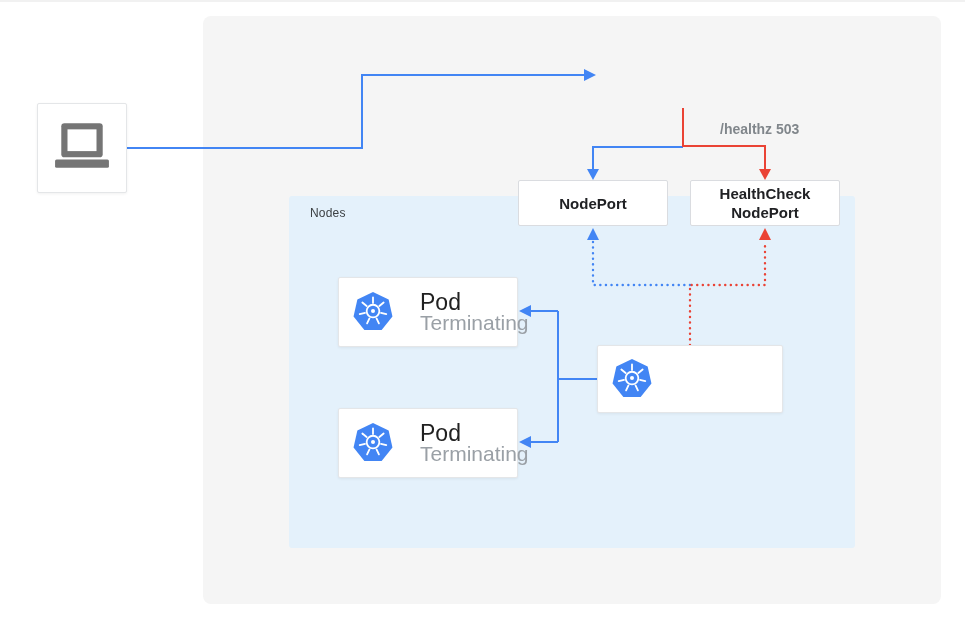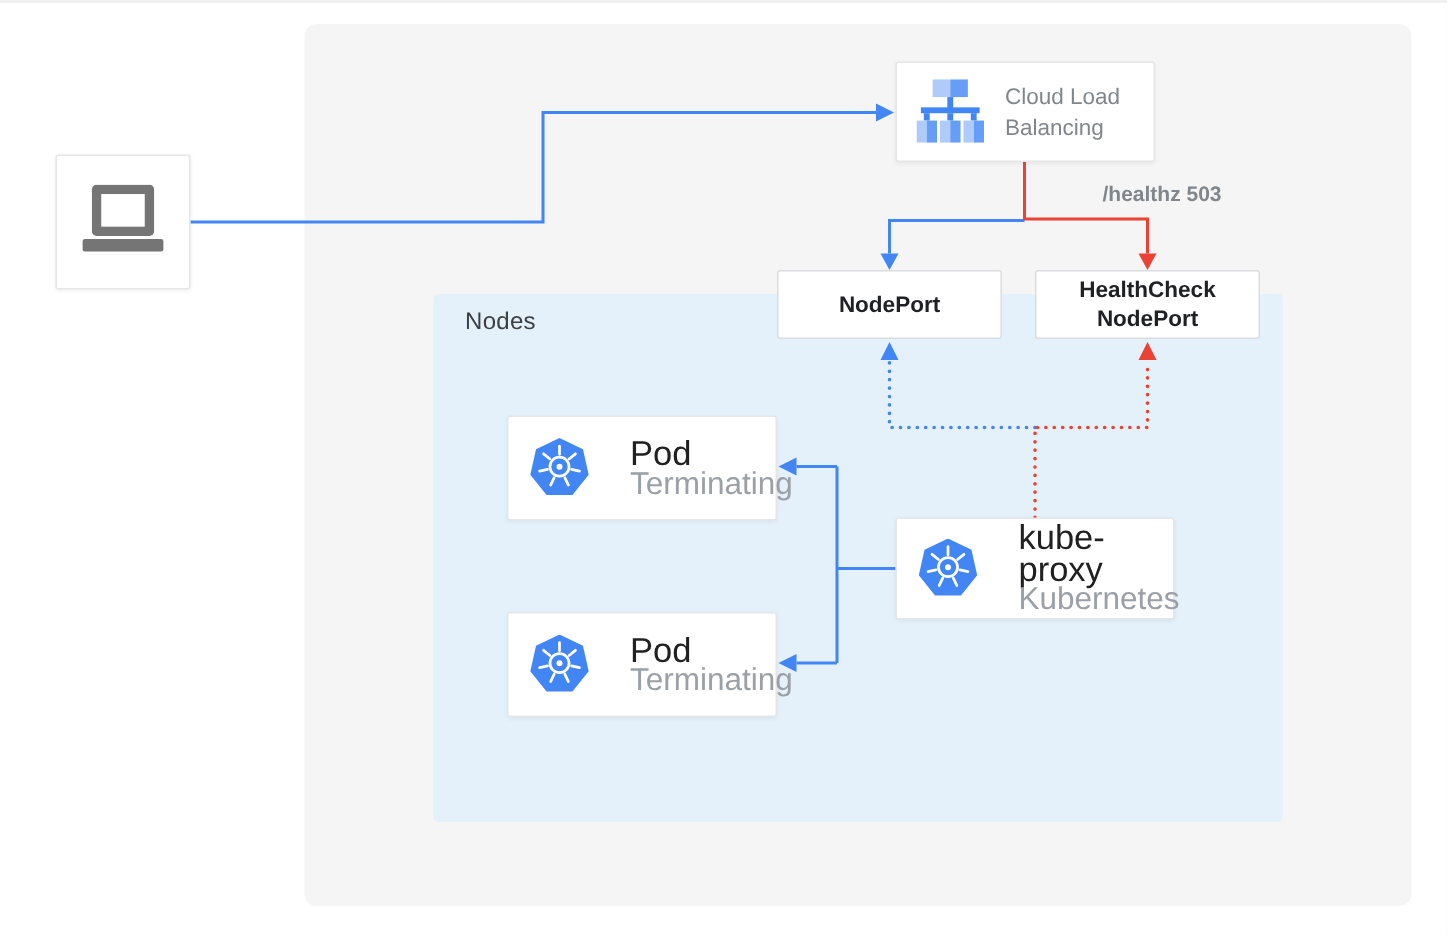--- a/index.html
+++ b/index.html
@@ -12,21 +12,21 @@
   .stage {
     position:absolute; left:203px; top:16px; width:738px; height:588px;
     background:#f5f5f5; border-radius:8px;
   }
   .nodes-area {
     position:absolute; left:289px; top:196px; width:566px; height:352px;
     background:#e4f1fb; border-radius:3px;
   }
   .nodes-label {
     position:absolute; left:310px; top:206px;
-    font-size:16px; color:#3c4043; letter-spacing:0.2px;
+    font-size:12px; color:#3c4043; letter-spacing:0.2px;
   }
   .card {
     position:absolute; background:#ffffff;
     border:1px solid #e4e6e8; border-radius:2px;
     box-shadow:0 1px 3px rgba(0,0,0,0.06);
     box-sizing:border-box;
     display:flex; align-items:center;
   }
   .client-card { left:37px; top:103px; width:90px; height:90px; justify-content:center; }
   .lb-card { left:597px; top:41px; width:173px; height:67px; padding-left:13px; }
@@ -40,21 +40,21 @@
     display:flex; align-items:center; justify-content:center; text-align:center;
     font-size:15px; font-weight:bold; color:#202124; line-height:19px;
   }
   .nodeport-box { left:518px; top:180px; width:150px; height:46px; }
   .healthcheck-box { left:690px; top:180px; width:150px; height:46px; padding:0 18px; }
   .entity-text { margin-left:27px; }
   .lb-text { margin-left:14px; width:96px; font-size:15px; color:#80868b; line-height:21px; }
   .entity-title { font-size:23px; color:#212121; line-height:21px; }
   .entity-sub { font-size:21px; color:#9aa0a6; line-height:20px; }
   .healthz-label {
-    position:absolute; left:735px; top:121px;
+    position:absolute; left:720px; top:121px;
     font-size:14px; font-weight:bold; color:#80868b;
   }
   .wires { position:absolute; left:0; top:0; width:965px; height:623px; pointer-events:none; }
   .icon { flex:0 0 auto; display:block; }
 </style>
 </head>
 <body>
 
 <div class="canvas">
   <div class="top-rule"></div>
@@ -91,38 +91,20 @@
   </svg>
 
   <div class="card client-card">
     <svg class="icon" width="58" height="50" viewBox="0 0 56 48">
       <rect x="8" y="0" width="40" height="33" rx="3" fill="#757575"></rect>
       <rect x="14" y="6" width="28" height="21" fill="#ffffff"></rect>
       <rect x="2" y="35" width="52" height="8" rx="1.5" fill="#757575"></rect>
     </svg>
   </div>
 
-  <div class="card lb-card">
-    <svg class="icon" width="45" height="45" viewBox="0 0 46 46">
-      <rect x="11" y="1" width="12" height="12" fill="#aecbfa"></rect>
-      <rect x="23" y="1" width="12" height="12" fill="#669df6"></rect>
-      <rect x="21" y="13" width="4" height="8" fill="#4285f4"></rect>
-      <rect x="3" y="20" width="40" height="4" fill="#4285f4"></rect>
-      <rect x="5" y="24" width="4" height="5" fill="#4285f4"></rect>
-      <rect x="21" y="24" width="4" height="5" fill="#4285f4"></rect>
-      <rect x="37" y="24" width="4" height="5" fill="#4285f4"></rect>
-      <rect x="0" y="29" width="7" height="15" fill="#aecbfa"></rect>
-      <rect x="7" y="29" width="7" height="15" fill="#669df6"></rect>
-      <rect x="16" y="29" width="7" height="15" fill="#aecbfa"></rect>
-      <rect x="23" y="29" width="7" height="15" fill="#669df6"></rect>
-      <rect x="32" y="29" width="7" height="15" fill="#aecbfa"></rect>
-      <rect x="39" y="29" width="7" height="15" fill="#669df6"></rect>
-    </svg>
-    <div class="lb-text">Cloud Load Balancing</div>
-  </div>
 
   <div class="healthz-label">/healthz 503</div>
 
   <div class="port-box nodeport-box">NodePort</div>
   <div class="port-box healthcheck-box">HealthCheck NodePort</div>
 
   <svg width="0" height="0" style="position:absolute">
     <defs>
       <symbol id="k8s" viewBox="0 0 44 44">
         <polygon points="22,0 39.2,8.3 43.4,26.9 31.5,41.8 12.5,41.8 0.6,26.9 4.8,8.3" fill="#4285f4"></polygon>
@@ -158,18 +140,14 @@
     <div class="entity-text">
       <div class="entity-title">Pod</div>
       <div class="entity-sub">Terminating</div>
     </div>
   </div>
 
   <div class="card kp-card">
     <svg class="icon" width="40" height="40">
         <use href="#k8s"></use>
       </svg>
-    <div class="entity-text">
-      <div class="entity-title">kube-proxy</div>
-      <div class="entity-sub">Kubernetes</div>
-    </div>
   </div>
 </div>
 
 </body></html>

